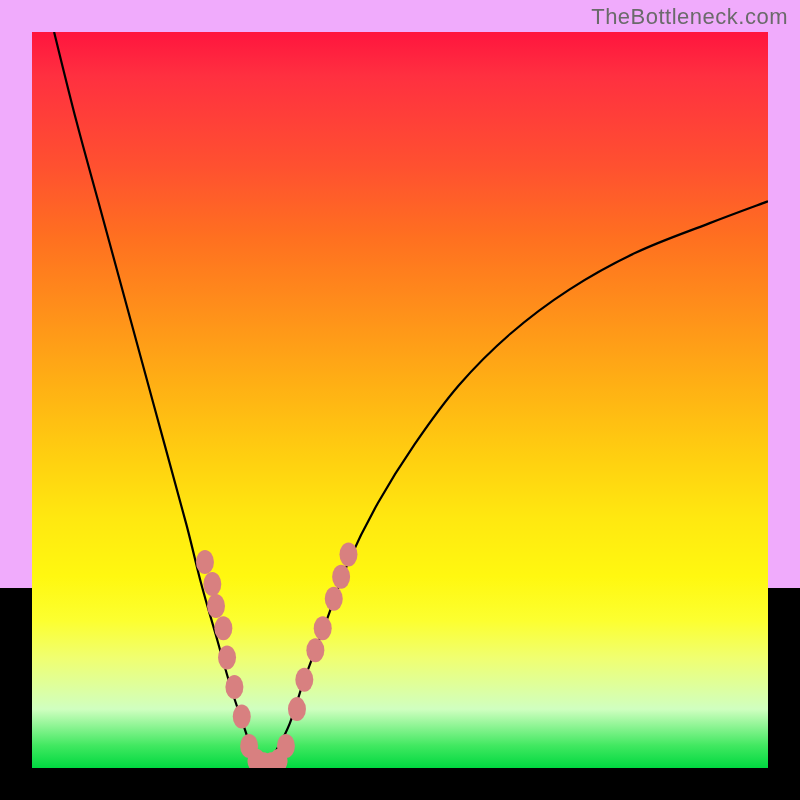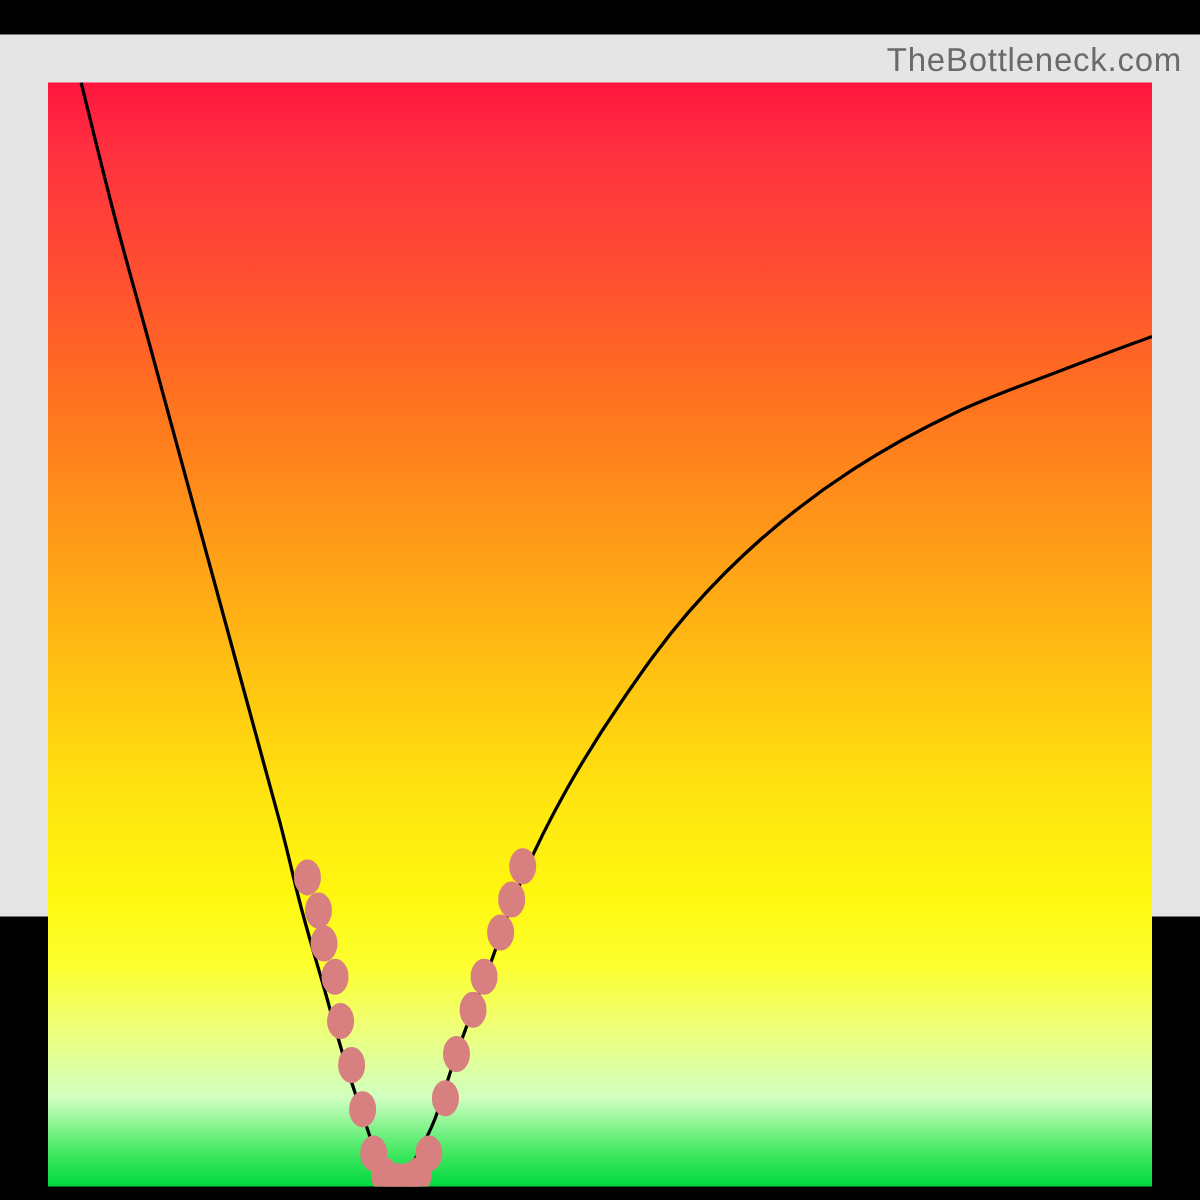--- a/index.html
+++ b/index.html
@@ -1,17 +1,17 @@
 <!DOCTYPE html>
 <html><head>
 <meta charset="utf-8">
 <style>
   * { margin: 0; padding: 0; box-sizing: border-box; }
   body { width: 800px; height: 800px; overflow: hidden; background: #000; font-family: Arial, sans-serif; }
-  .outer-frame { width: 800px; height: 588px; background: #e5e5e5; position: relative; margin-top: 23px; }
+  .outer-frame { width: 800px; height: 588px; background: #f0abfc; position: relative; }
   .watermark { position: absolute; top: 4px; right: 12px; color: #6a6a6a; font-size: 22px; font-weight: 500; letter-spacing: 0.5px; z-index: 10; }
   .plot-area {
     position: absolute;
     top: 32px;
     left: 32px;
     width: 736px;
     height: 736px;
     background: linear-gradient(to bottom,
       #ff153e 0%,
       #ff3040 6%,

